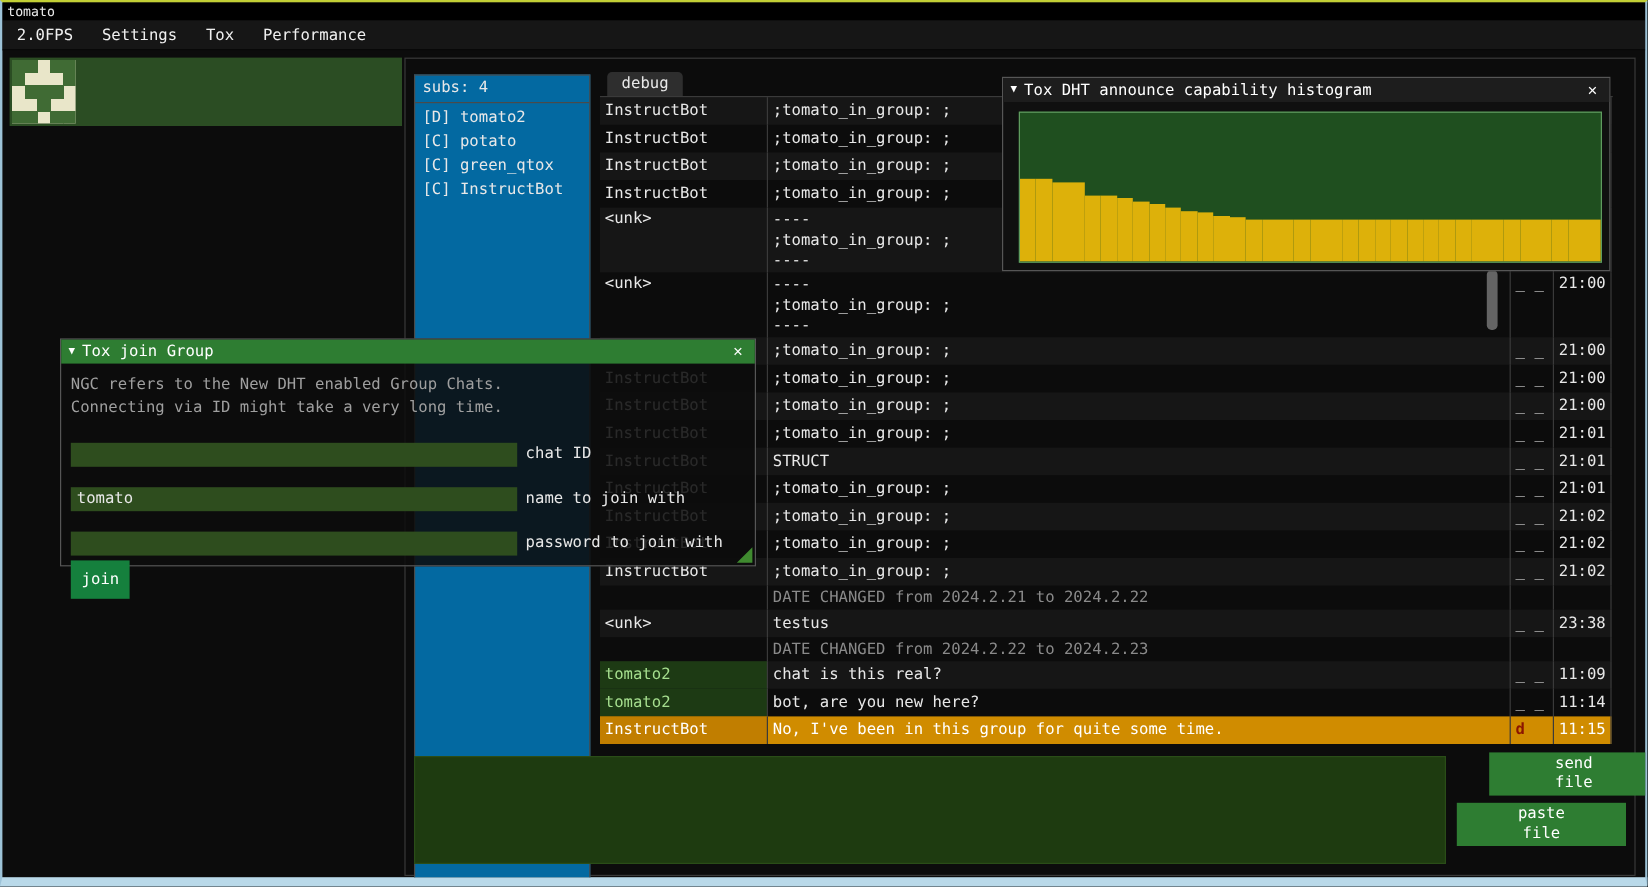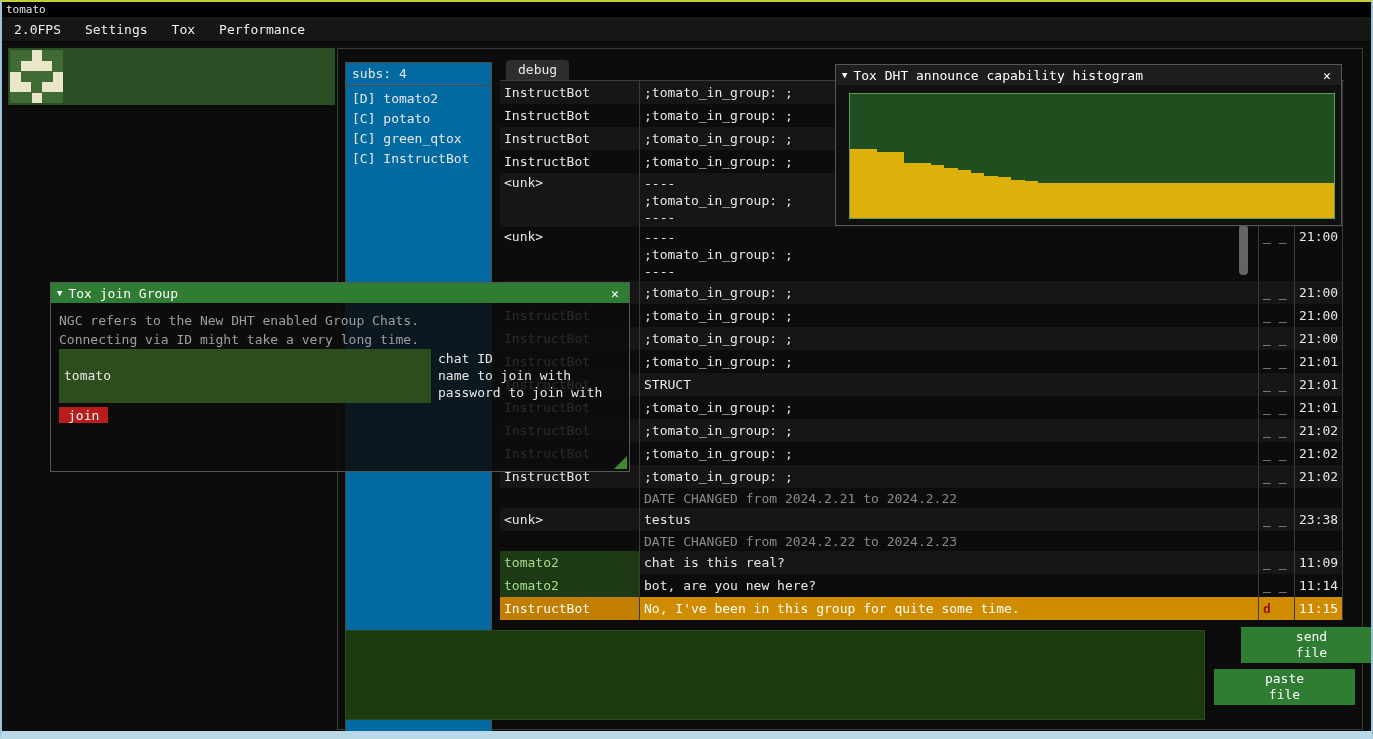--- a/index.html
+++ b/index.html
@@ -64,24 +64,24 @@
 
   .hist-window{left:833px;top:62px;width:507px;height:162px;background:#101010;}
   .hist-window .float-title{background:#1d1d1d;}
   .plot{position:absolute;left:13px;top:28px;width:486px;height:126px;background:#1f4f1f;border:1px solid #5f9b5f;box-sizing:border-box;display:flex;align-items:flex-end;overflow:hidden;}
   .hbar{flex:1;background:#ddb10a;}
 
   .join-window{left:48px;top:280px;width:580px;height:190px;background:rgba(13,13,13,0.87);}
   .join-window .float-title{background:#2e7d32;}
   .join-body{position:absolute;left:0;top:20px;right:0;bottom:0;padding:8px;}
   .join-desc{color:#9f9f9f;line-height:19px;white-space:pre;}
-  .field-row{display:flex;align-items:center;margin-top:2px;height:15px;}
+  .field-row{display:flex;align-items:center;margin-top:22px;height:15px;}
   .join-input{width:372px;height:20px;background:#2e4d1e;border:none;color:#e8e8e8;font:inherit;padding:0 5px;box-sizing:border-box;outline:none;}
   .field-label{margin-left:7px;white-space:pre;}
-  .join-btn{margin-top:7px;height:16px;padding:0 9px;background:#b91c1c;border:none;color:#fff;font:inherit;cursor:pointer;display:block;}
+  .join-btn{margin-top:7px;height:32px;padding:0 9px;background:#15803d;border:none;color:#fff;font:inherit;cursor:pointer;display:block;}
   .resize-grip{position:absolute;right:2px;bottom:2px;width:0;height:0;border-left:13px solid transparent;border-bottom:13px solid #3f8a2f;}
 </style>
 </head>
 <body>
 
 <div class="stage">
 
   <div class="titlebar">
     <span>tomato</span>
   </div>

